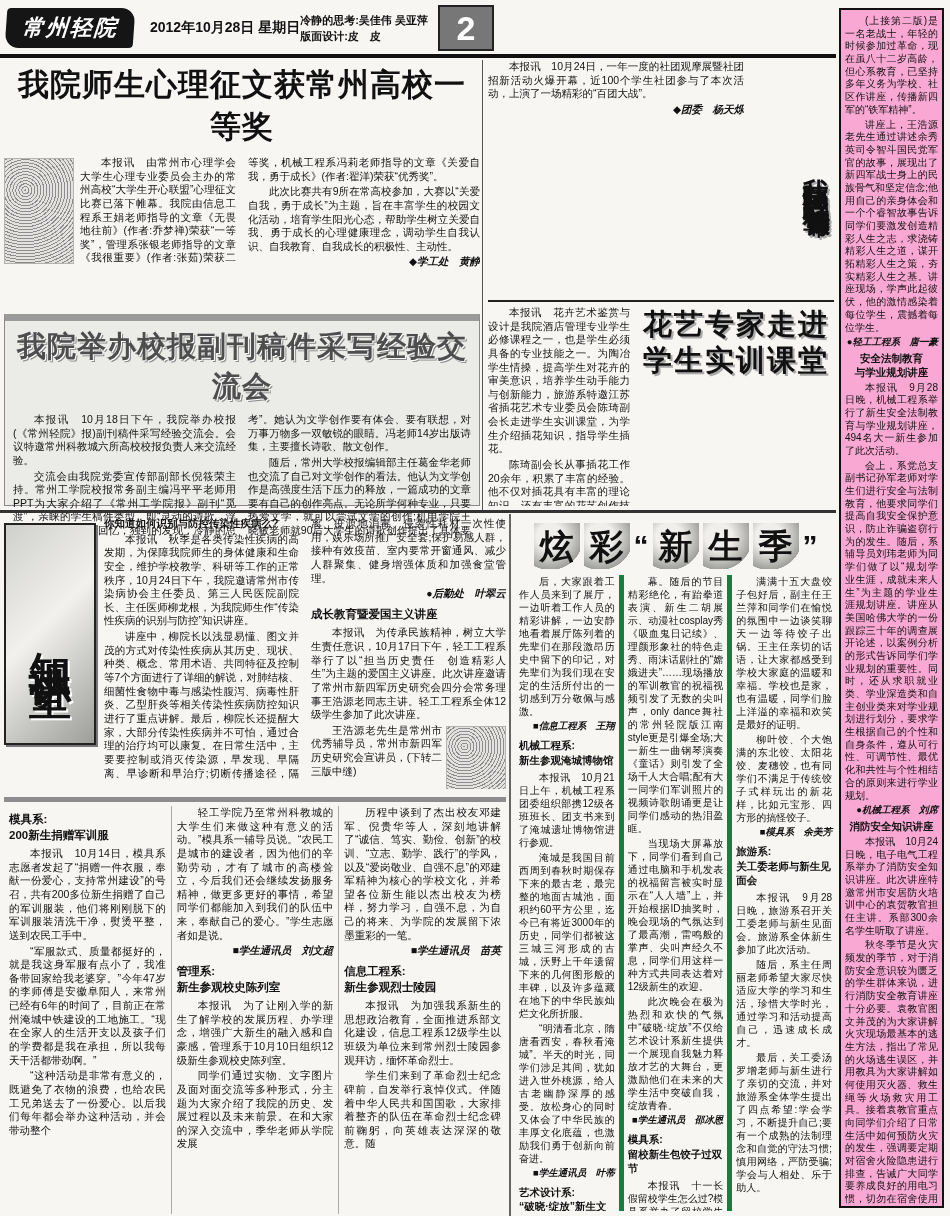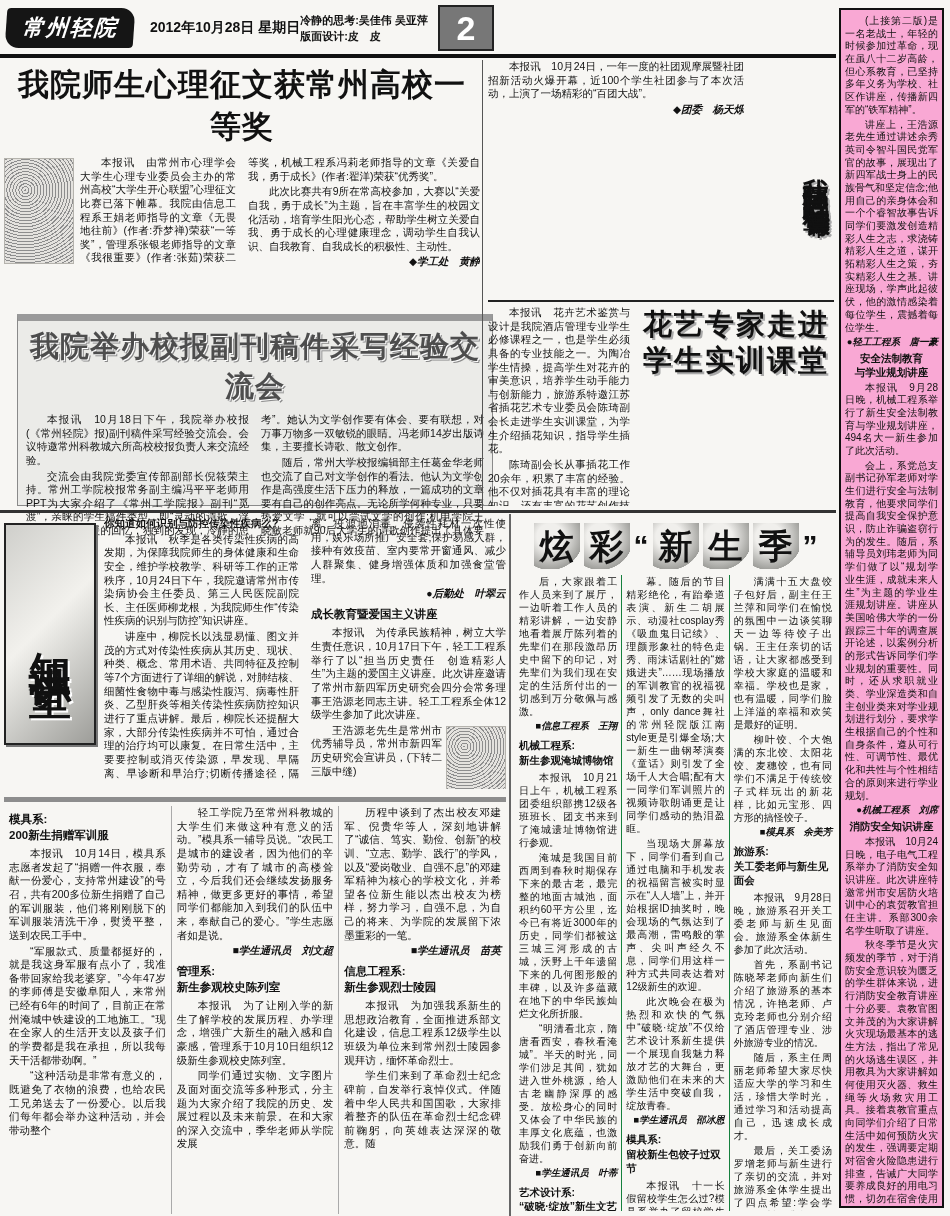--- a/index.html
+++ b/index.html
@@ -22,21 +22,21 @@
   .sig{display:block;text-align:right;font-style:italic;font-weight:bold;font-size:10.5px;margin-top:2px;}
   .dept-head{font-weight:900;text-align:left;font-size:11.5px;line-height:1.35;margin:6px 0 4px 0;}
   .illustration{background:repeating-radial-gradient(circle at 30% 30%,#8d8d8d 0 1px,#e4e2de 1px 3px);
     border:1px solid #b5b3ad;}
   
   .art1{position:absolute;left:4px;top:62px;width:476px;height:248px;}
   .art1 .headline{font-size:31px;font-weight:900;text-align:center;letter-spacing:1px;margin:2px 0 8px 0;}
   .art1 .cols{column-count:2;column-gap:12px;height:162px;overflow:hidden;}
   .art1 .pic{float:left;width:68px;height:104px;margin:2px 6px 2px 0;}
   
-  .art2{position:absolute;left:17px;top:314px;width:476px;height:192px;background:#ebebe8;
+  .art2{position:absolute;left:4px;top:314px;width:476px;height:192px;background:#ebebe8;
     border:1px solid #8a8a8a;border-top:7px solid #9a9a9a;box-sizing:border-box;padding:4px 8px;}
   .art2 .headline{font-size:29px;font-weight:900;text-align:center;color:#4d4d4d;
     text-shadow:1px 1px 0 #fff,2px 2px 0 #8a8a8a;letter-spacing:1px;margin:2px 0 6px 0;}
   .art2 .cols{column-count:2;column-gap:12px;height:128px;overflow:hidden;}
   
   .vline1{position:absolute;left:482px;top:60px;width:1px;height:450px;background:#555;}
   .art3{position:absolute;left:488px;top:60px;width:346px;height:236px;display:flex;}
   .art3 .text{flex:1;overflow:hidden;}
   .art3 .vhead{flex:0 0 86px;writing-mode:vertical-rl;font-weight:900;display:flex;justify-content:center;
     text-shadow:2px 2px 0 #aaa;margin-left:4px;}
@@ -59,21 +59,21 @@
   .kpic{width:58px;height:64px;float:right;margin:2px 0 0 4px;}
   
   .vline2{position:absolute;left:509px;top:514px;width:2px;height:702px;background:#666;}
   .xuancai{position:absolute;left:515px;top:517px;width:321px;height:699px;}
   .xhead{display:flex;justify-content:center;align-items:center;gap:4px;height:58px;}
   .xhead .bub{display:inline-block;width:46px;height:46px;line-height:46px;text-align:center;font-size:34px;font-weight:900;
     background:radial-gradient(circle at 35% 30%,#f0efec 0 30%,#9e9e9a 75%,rgba(0,0,0,0) 76%);}
   .xhead .q{font-size:30px;font-weight:900;}
   .xcols{display:flex;height:636px;}
   .xcol{flex:1;overflow:hidden;padding:0 4px;font-size:10px;line-height:1.3;text-align:justify;}
-  .xcol + .xcol{border-left:1px solid #15803d;}
+  .xcol + .xcol{border-left:5px solid #15803d;}
   .xcol p{margin:0 0 2px 0;text-indent:2em;}
   .xcol .sig{font-size:9.5px;}
   .xcol .dept-head{font-size:10.5px;}
   
   .bottomband{position:absolute;left:4px;top:797px;width:502px;height:417px;border-top:5px solid #8d8d8d;padding-top:4px;box-sizing:border-box;display:flex;}
   .bcol{flex:1;overflow:hidden;padding:0 5px;font-size:10.5px;line-height:1.3;text-align:justify;}
   .bcol + .bcol{border-left:1px solid #aaa;}
   .bcol p{margin:0 0 2px 0;text-indent:2em;}
   
   .sidebar{position:absolute;left:839px;top:8px;width:105px;height:1200px;border:2.5px solid #111;background:#f9a8d4;
@@ -205,21 +205,20 @@
       </div>
       <div class="xcol">
         <p>满满十五大盘饺子包好后，副主任王兰萍和同学们在愉悦的氛围中一边谈笑聊天一边等待饺子出锅。王主任亲切的话语，让大家都感受到学校大家庭的温暖和幸福。学校也是家，也有温暖，同学们脸上洋溢的幸福和欢笑是最好的证明。</p>
         <p>柳叶饺、个大饱满的东北饺、太阳花饺、麦穗饺，也有同学们不满足于传统饺子式样玩出的新花样，比如元宝形、四方形的搞怪饺子。</p>
         <span class="sig">■模具系　余美芳</span>
         <div class="dept-head">
           <div>旅游系:</div>
           <div>关工委老师与新生见面会</div>
         </div>
         <p>本报讯　9月28日晚，旅游系召开关工委老师与新生见面会。旅游系全体新生参加了此次活动。</p>
-        <p>首先，系副书记陈晓琴老师向新生们介绍了旅游系的基本情况，许艳老师、卢克玲老师也分别介绍了酒店管理专业、涉外旅游专业的情况。</p>
         <p>随后，系主任周丽老师希望大家尽快适应大学的学习和生活，珍惜大学时光，通过学习和活动提高自己，迅速成长成才。</p>
         <p>最后，关工委汤罗增老师与新生进行了亲切的交流，并对旅游系全体学生提出了四点希望:学会学习，不断提升自己;要有一个成熟的法制理念和自觉的守法习惯;慎用网络，严防受骗;学会与人相处、乐于助人。</p>
 
       </div>
     </div>
   </section>
 
   <section class="bottomband">
     <div class="bcol">
       <div class="dept-head">

